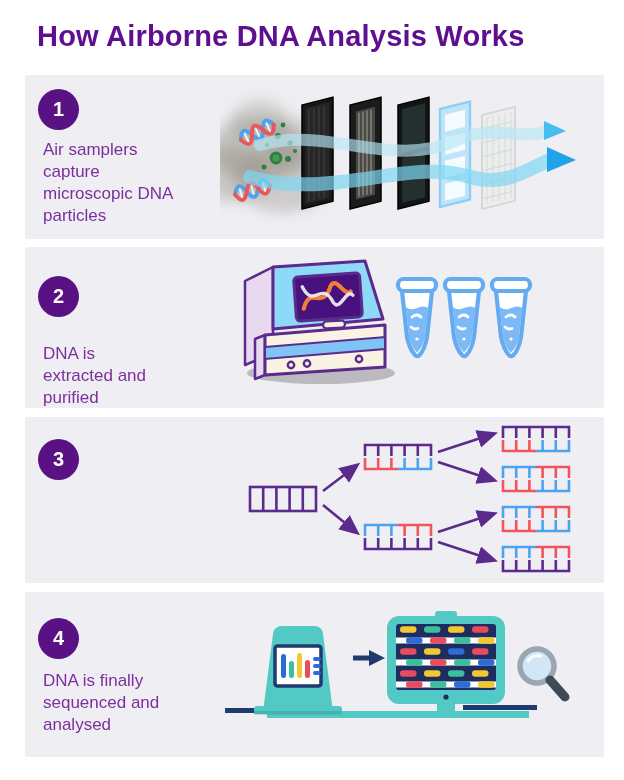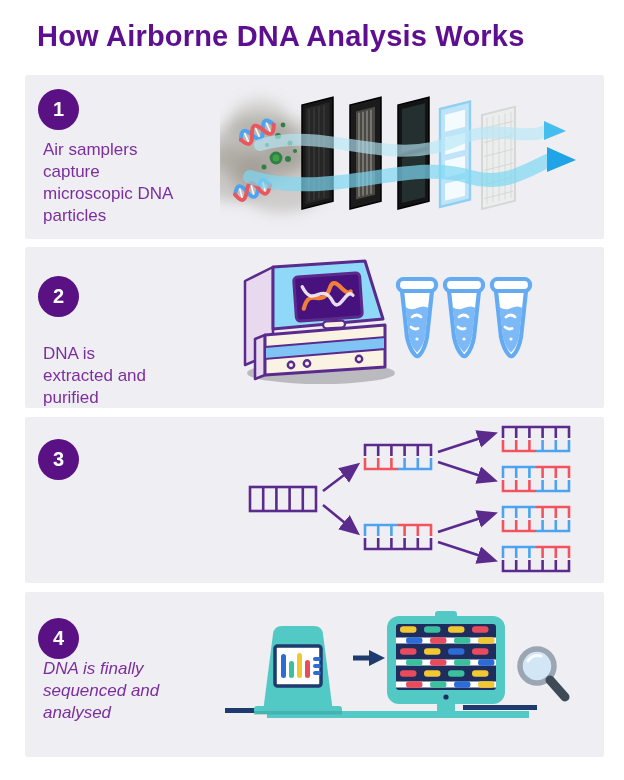--- a/index.html
+++ b/index.html
@@ -10,21 +10,21 @@
   .panel1 { top:75px;  height:164px; }
   .panel2 { top:247px; height:161px; }
   .panel3 { top:417px; height:166px; }
   .panel4 { top:592px; height:165px; }
   .badge { position:absolute; left:13px; width:41px; height:41px; border-radius:50%; background:#5A1183;
            color:#ffffff; font-size:20px; font-weight:700; display:flex; align-items:center; justify-content:center; }
   .label { position:absolute; left:18px; color:#7C2E9D; font-size:17px; line-height:1.3; white-space:pre-line; font-weight:500; }
   .panel1 .badge { top:14px; } .panel1 .label { top:64px; }
   .panel2 .badge { top:29px; } .panel2 .label { top:96px; }
   .panel3 .badge { top:22px; } .panel3 .label { top:70px; }
-  .panel4 .badge { top:26px; } .panel4 .label { top:66px;font-style:italic; }
+  .panel4 .badge { top:26px; } .panel4 .label { top:78px; }
   .illus { position:absolute; }
   .illus1 { right:2px; top:4px; }
   .illus2 { left:205px; top:4px; }
   .illus3 { left:212px; top:2px; }
   .illus4 { left:200px; top:2px; }
 </style>
 </head>
 <body>
 
 <div class="page">

